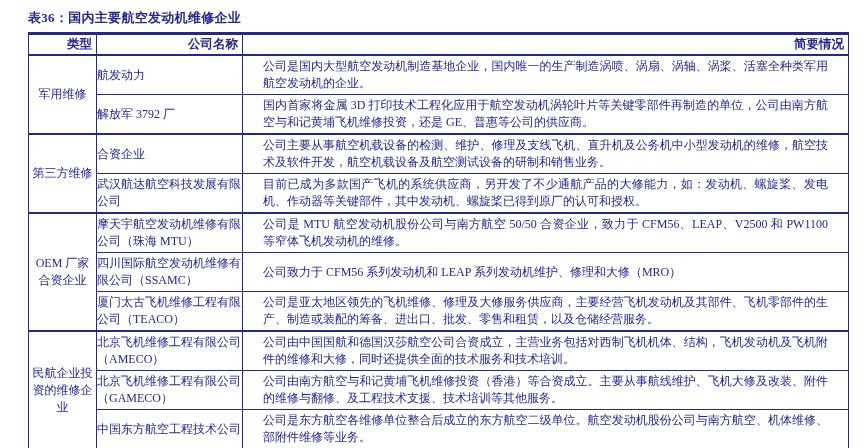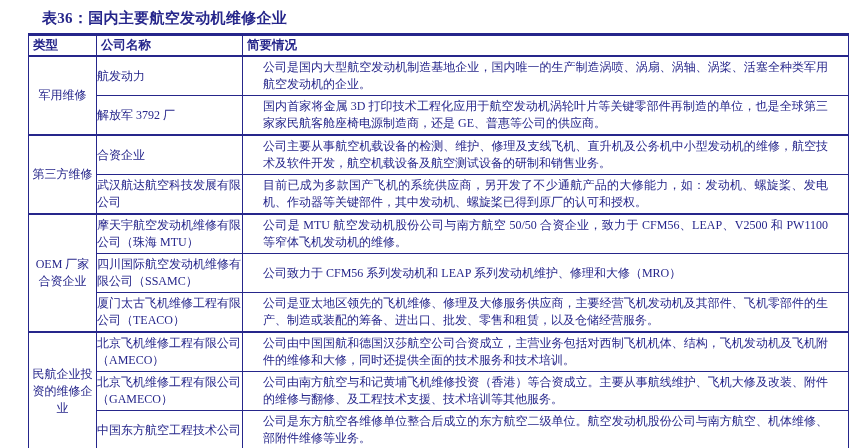--- a/index.html
+++ b/index.html
@@ -2,29 +2,29 @@
 <html><head>
 <meta charset="utf-8">
 <style>
   html,body{margin:0;padding:0;background:#ffffff;}
   .page{
     width:864px;height:448px;box-sizing:border-box;
     padding:9px 14px 0 24px;overflow:hidden;
     font-family:"Liberation Serif","DejaVu Serif",serif;
     color:#26268B;background:#ffffff;
   }
-  .title{font-size:15px;font-weight:700;margin:0 0 5px 18px;letter-spacing:.3px;font-family:Liberation Serif, serif;}
+  .title{font-size:13px;font-weight:700;margin:0 0 5px 4px;letter-spacing:.3px;font-family:Liberation Serif, serif;}
   table.tbl{
     border-collapse:collapse;table-layout:fixed;width:820px;margin-left:4px;
     border-top:3px solid #26268B;border-bottom:3px solid #26268B;
   }
   .tbl th,.tbl td{border:1px solid #26268B;vertical-align:middle;}
   .tbl thead th{
     font-size:12.5px;font-weight:700;height:19px;padding:0 4px;
-    border-bottom:2px solid #26268B;text-align:left;
+    border-bottom:2px solid #26268B;text-align:right;
   }
   .tbl td{font-size:12px;line-height:17px;}
   .col-type{width:68px;}
   .col-name{width:146px;}
   .col-desc{width:606px;}
   .type-cell{text-align:center;padding:1px 1px;}
   .name-cell{text-align:left;padding:2px 0;}
   .desc-cell{text-align:left;padding:2px 20px;text-align:justify;}
   tr.group-start td{border-top:2px solid #26268B;}
 </style>
@@ -50,21 +50,21 @@
     </thead>
     <tbody>
 
       <tr class="group-start">
         <td class="type-cell" rowspan="2">军用维修</td>
         <td class="name-cell">航发动力</td>
         <td class="desc-cell">公司是国内大型航空发动机制造基地企业，国内唯一的生产制造涡喷、涡扇、涡轴、涡桨、活塞全种类军用航空发动机的企业。</td>
       </tr>
       <tr>
         <td class="name-cell">解放军 3792 厂</td>
-        <td class="desc-cell">国内首家将金属 3D 打印技术工程化应用于航空发动机涡轮叶片等关键零部件再制造的单位，也是全球第三家家民航客舱座椅电源制造商，还是 GE、普惠等公司的供应商。</td>
+        <td class="desc-cell">国内首家将金属 3D 打印技术工程化应用于航空发动机涡轮叶片等关键零部件再制造的单位，公司由南方航空与和记黄埔飞机维修投资，还是 GE、普惠等公司的供应商。</td>
       </tr>
 
       <tr class="group-start">
         <td class="type-cell" rowspan="2">第三方维修</td>
         <td class="name-cell">合资企业</td>
         <td class="desc-cell">公司主要从事航空机载设备的检测、维护、修理及支线飞机、直升机及公务机中小型发动机的维修，航空技术及软件开发，航空机载设备及航空测试设备的研制和销售业务。</td>
       </tr>
       <tr>
         <td class="name-cell">武汉航达航空科技发展有限公司</td>
         <td class="desc-cell">目前已成为多款国产飞机的系统供应商，另开发了不少通航产品的大修能力，如：发动机、螺旋桨、发电机、作动器等关键部件，其中发动机、螺旋桨已得到原厂的认可和授权。</td>

